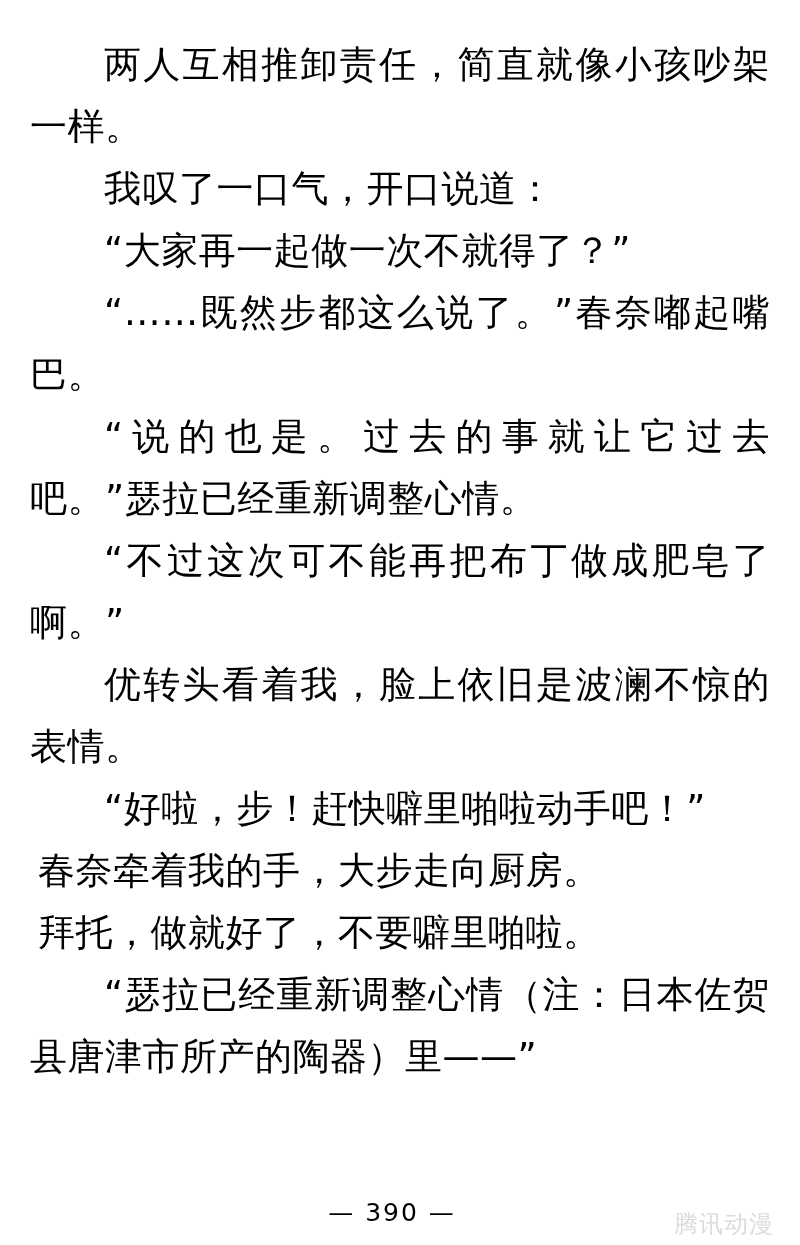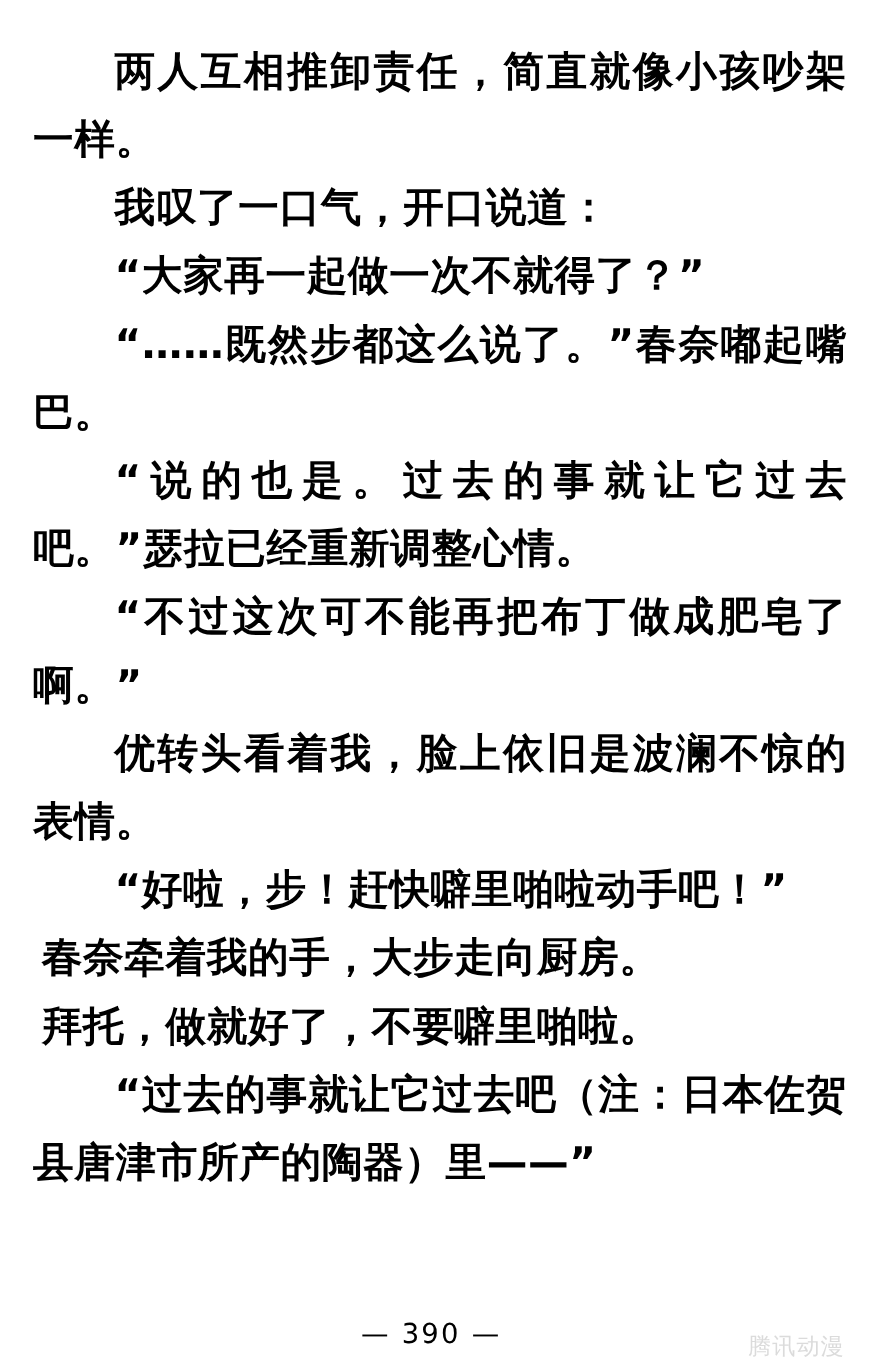--- a/index.html
+++ b/index.html
@@ -23,21 +23,21 @@
     box-sizing: border-box;
     padding: 34px 30px 0 30px;
   }
   .body-text {
     font-family: "DejaVu Sans", "Liberation Sans", sans-serif;
     font-size: 37px;
     line-height: 62px;
     color: #000000;
     letter-spacing: 0.5px;
     text-align: justify;
-    font-weight: 700;
+    font-weight: 400;
   }
   .para {
     margin: 0;
     text-indent: 2em;
     white-space: normal;
   }
   .para.noindent {
     text-indent: 0;
     margin-left: 8px;
   }
@@ -55,21 +55,21 @@
   .watermark {
     position: absolute;
     right: 6px;
     bottom: 4px;
     width: 140px;
     height: 34px;
     display: flex;
     align-items: center;
     justify-content: center;
     color: #d8d8d8;
-    font-size: 21px;
+    font-size: 24px;
     font-family: "DejaVu Sans", "Liberation Sans", sans-serif;
     letter-spacing: 1px;
     opacity: 0.9;
     user-select: none;
   }
 </style>
 </head>
 <body>
 
 <div class="page">
@@ -77,17 +77,17 @@
     <p class="para">两人互相推卸责任，简直就像小孩吵架一样。</p>
     <p class="para">我叹了一口气，开口说道：</p>
     <p class="para">“大家再一起做一次不就得了？”</p>
     <p class="para">“……既然步都这么说了。”春奈嘟起嘴巴。</p>
     <p class="para">“说的也是。过去的事就让它过去吧。”瑟拉已经重新调整心情。</p>
     <p class="para">“不过这次可不能再把布丁做成肥皂了啊。”</p>
     <p class="para">优转头看着我，脸上依旧是波澜不惊的表情。</p>
     <p class="para">“好啦，步！赶快噼里啪啦动手吧！”</p>
     <p class="para noindent">春奈牵着我的手，大步走向厨房。</p>
     <p class="para noindent">拜托，做就好了，不要噼里啪啦。</p>
-    <p class="para">“过去的事就让它过去吧（注：日本佐贺县唐津市所产的陶器）里——”</p>
+    <p class="para">“瑟拉已经重新调整心情（注：日本佐贺县唐津市所产的陶器）里——”</p>
   </div>
   <div class="page-number">— 390 —</div>
   <div class="watermark">腾讯动漫</div>
 </div>
 
 </body></html>

